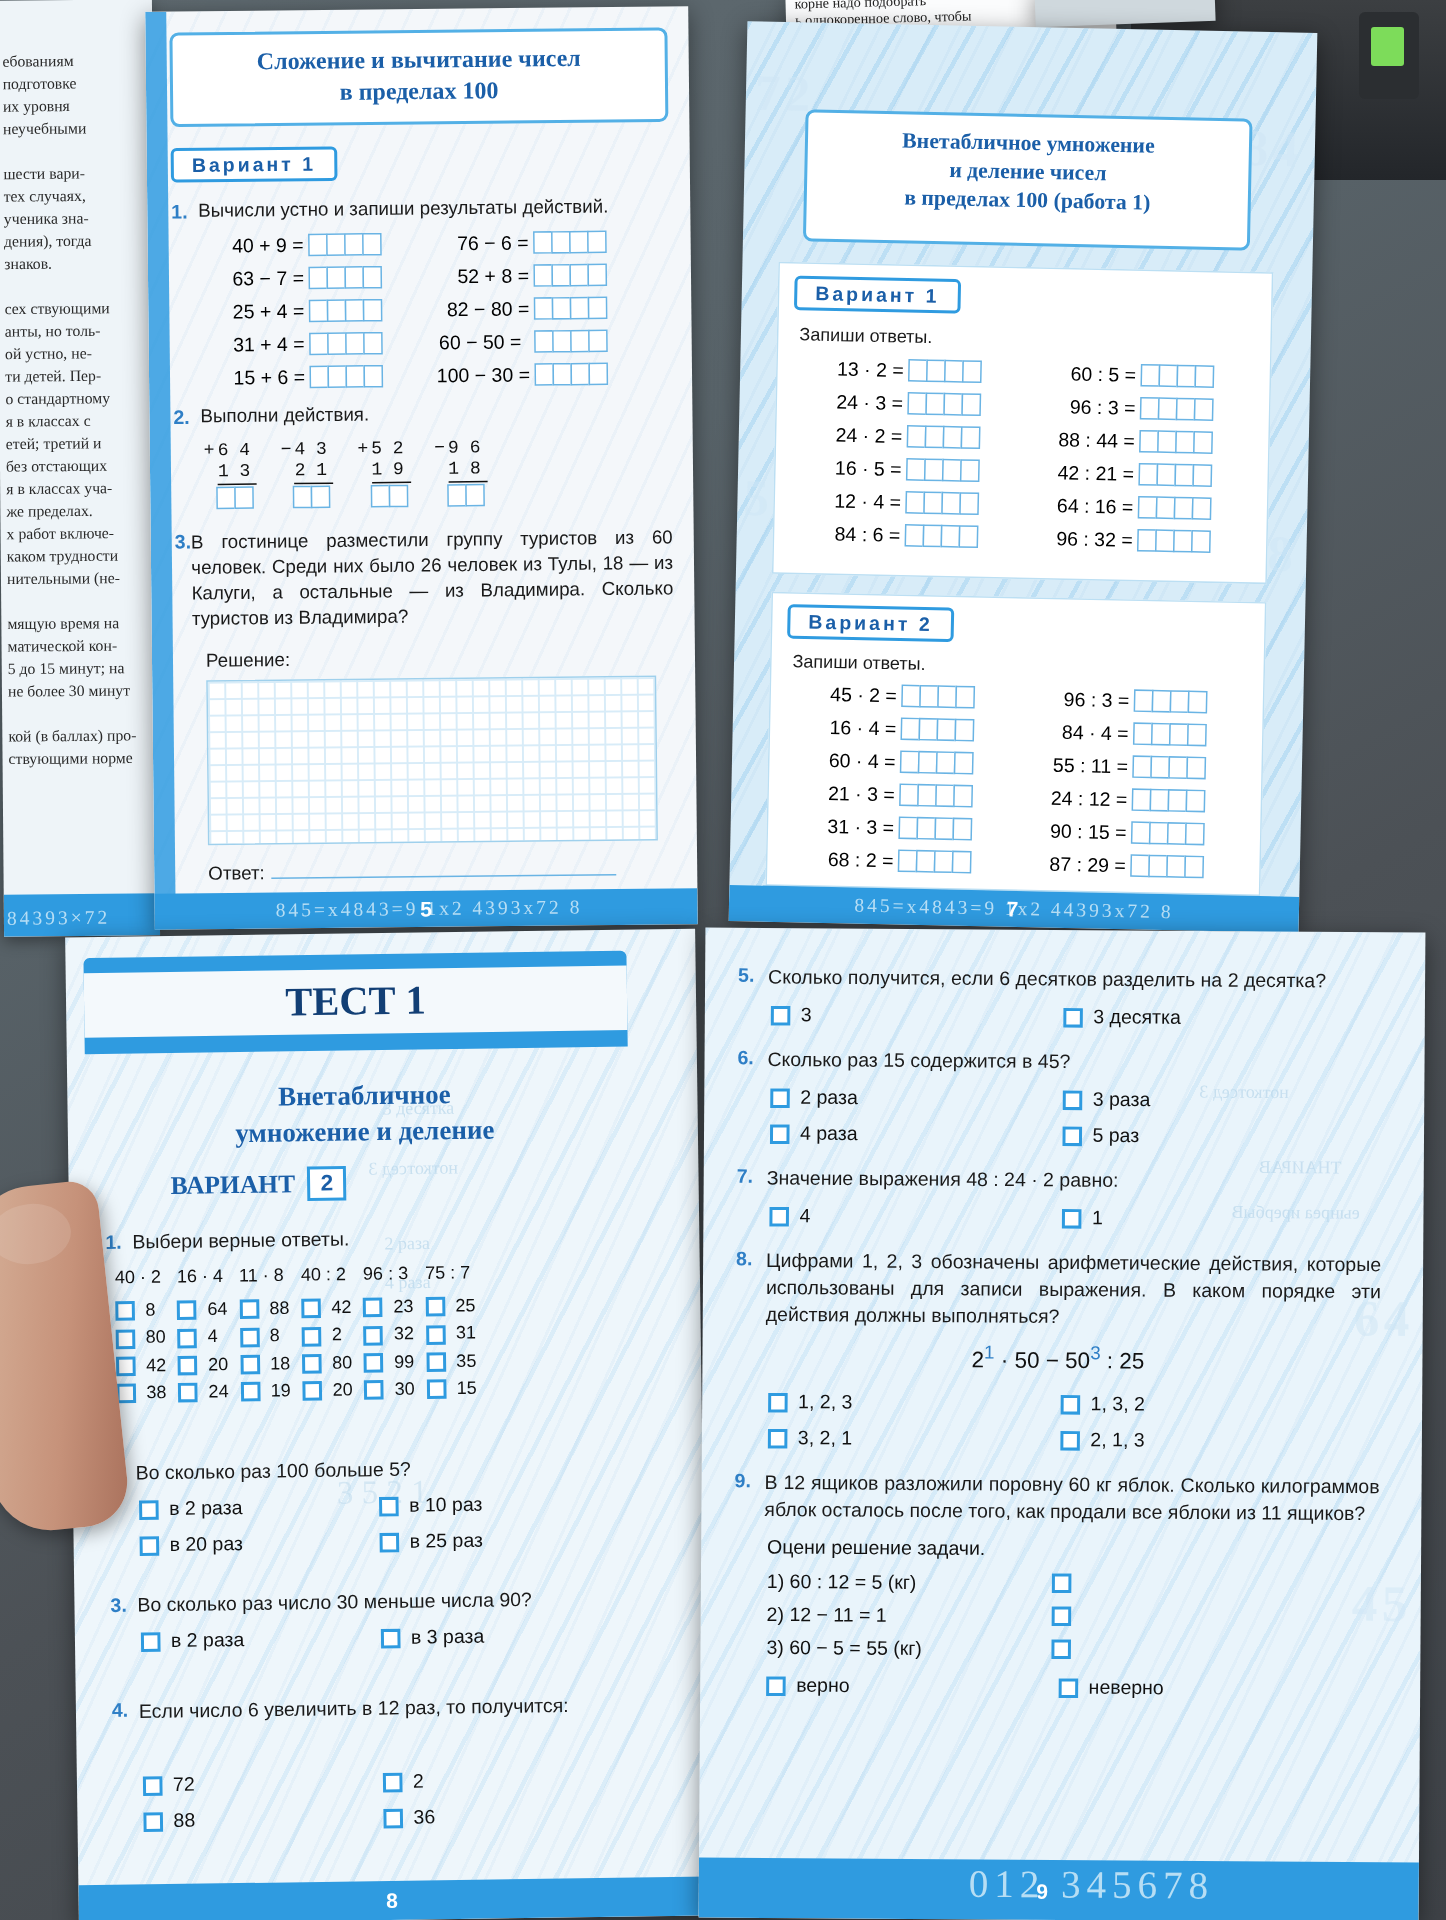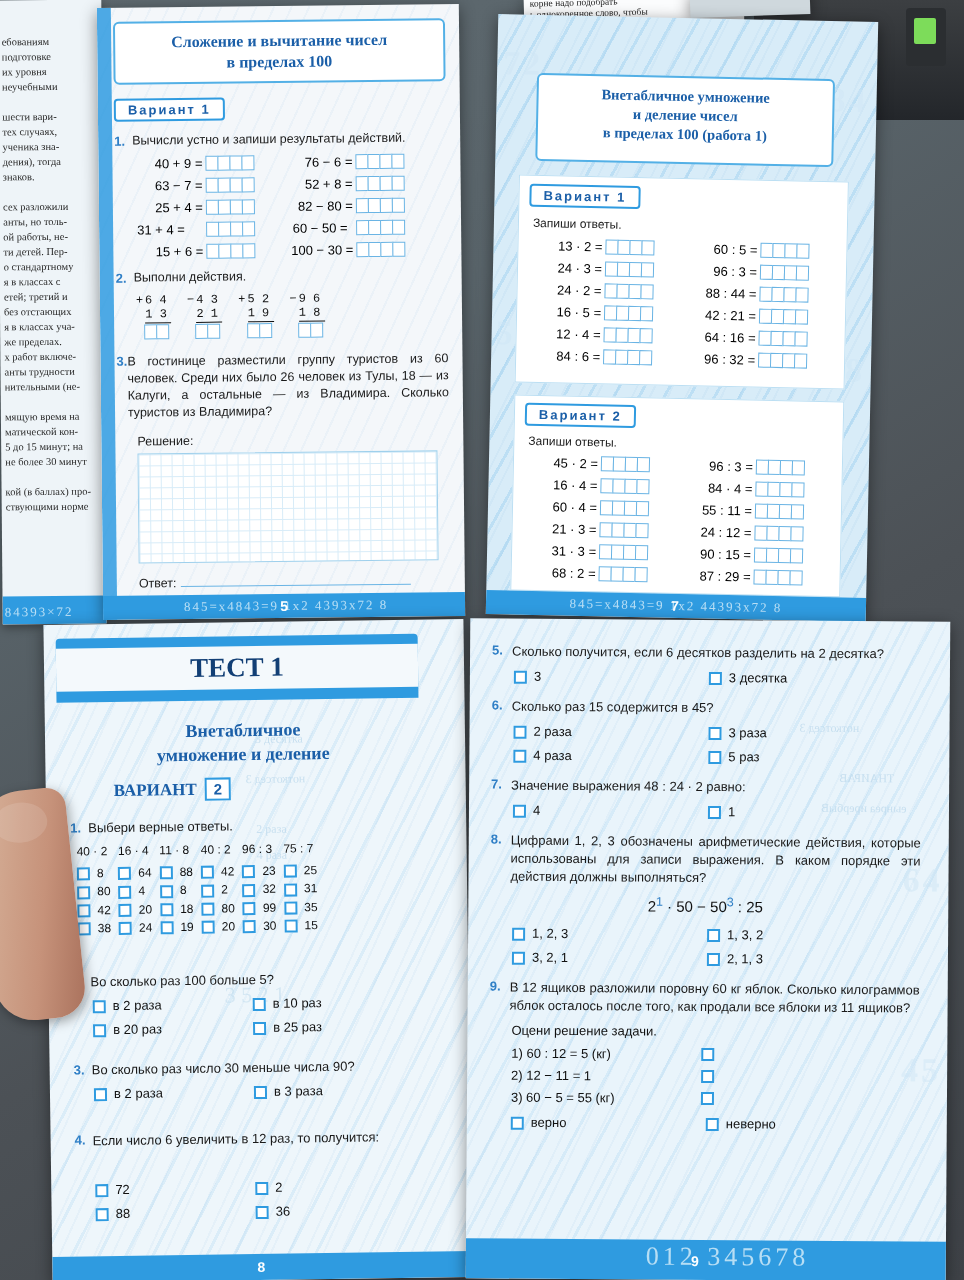--- a/index.html
+++ b/index.html
@@ -186,32 +186,32 @@
       <div class="ln">подготовке</div>
       <div class="ln">их уровня</div>
       <div class="ln">неучебными</div>
       <div class="ln">&nbsp;</div>
       <div class="ln">шести вари-</div>
       <div class="ln">тех случаях,</div>
       <div class="ln">ученика зна-</div>
       <div class="ln">дения), тогда</div>
       <div class="ln">знаков.</div>
       <div class="ln">&nbsp;</div>
-      <div class="ln">сех разложили</div>
+      <div class="ln">сех ствующими</div>
       <div class="ln">анты, но толь-</div>
-      <div class="ln">ой работы, не-</div>
+      <div class="ln">ой устно, не-</div>
       <div class="ln">ти детей. Пер-</div>
       <div class="ln">о стандартному</div>
       <div class="ln">я в классах с</div>
       <div class="ln">етей; третий и</div>
       <div class="ln">без отстающих</div>
       <div class="ln">я в классах уча-</div>
       <div class="ln">же пределах.</div>
       <div class="ln">х работ включе-</div>
-      <div class="ln">анты трудности</div>
+      <div class="ln">каком трудности</div>
       <div class="ln">нительными (не-</div>
       <div class="ln">&nbsp;</div>
       <div class="ln">мящую время на</div>
       <div class="ln">матической кон-</div>
       <div class="ln">5 до 15 минут; на</div>
       <div class="ln">не более 30 минут</div>
       <div class="ln">&nbsp;</div>
       <div class="ln">кой (в баллах) про-</div>
       <div class="ln">ствующими норме</div>
     </div>
@@ -264,21 +264,21 @@
           <div class="eqline">
             <span style="min-width:66px;display:inline-block;text-align:right;">25 + 4 =</span>
             <span class="ansbox">
               <span class="cell"></span>
               <span class="cell"></span>
               <span class="cell"></span>
               <span class="cell"></span>
             </span>
           </div>
           <div class="eqline">
-            <span style="min-width:66px;display:inline-block;text-align:left;">31 + 4 =</span>
+            <span style="min-width:66px;display:inline-block;text-align:right;">31 + 4 =</span>
             <span class="ansbox">
               <span class="cell"></span>
               <span class="cell"></span>
               <span class="cell"></span>
               <span class="cell"></span>
             </span>
           </div>
           <div class="eqline">
             <span style="min-width:66px;display:inline-block;text-align:right;">15 + 6 =</span>
             <span class="ansbox">

